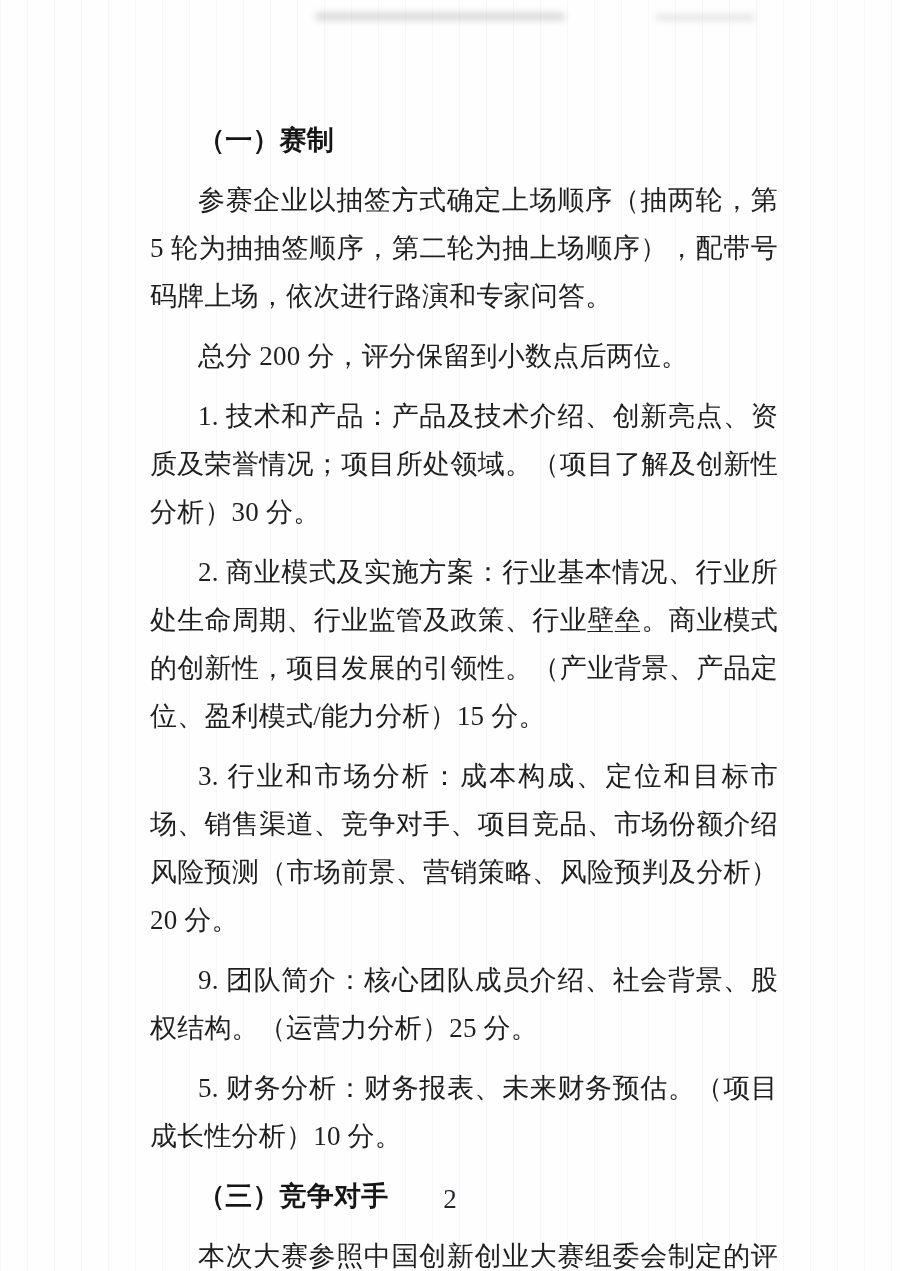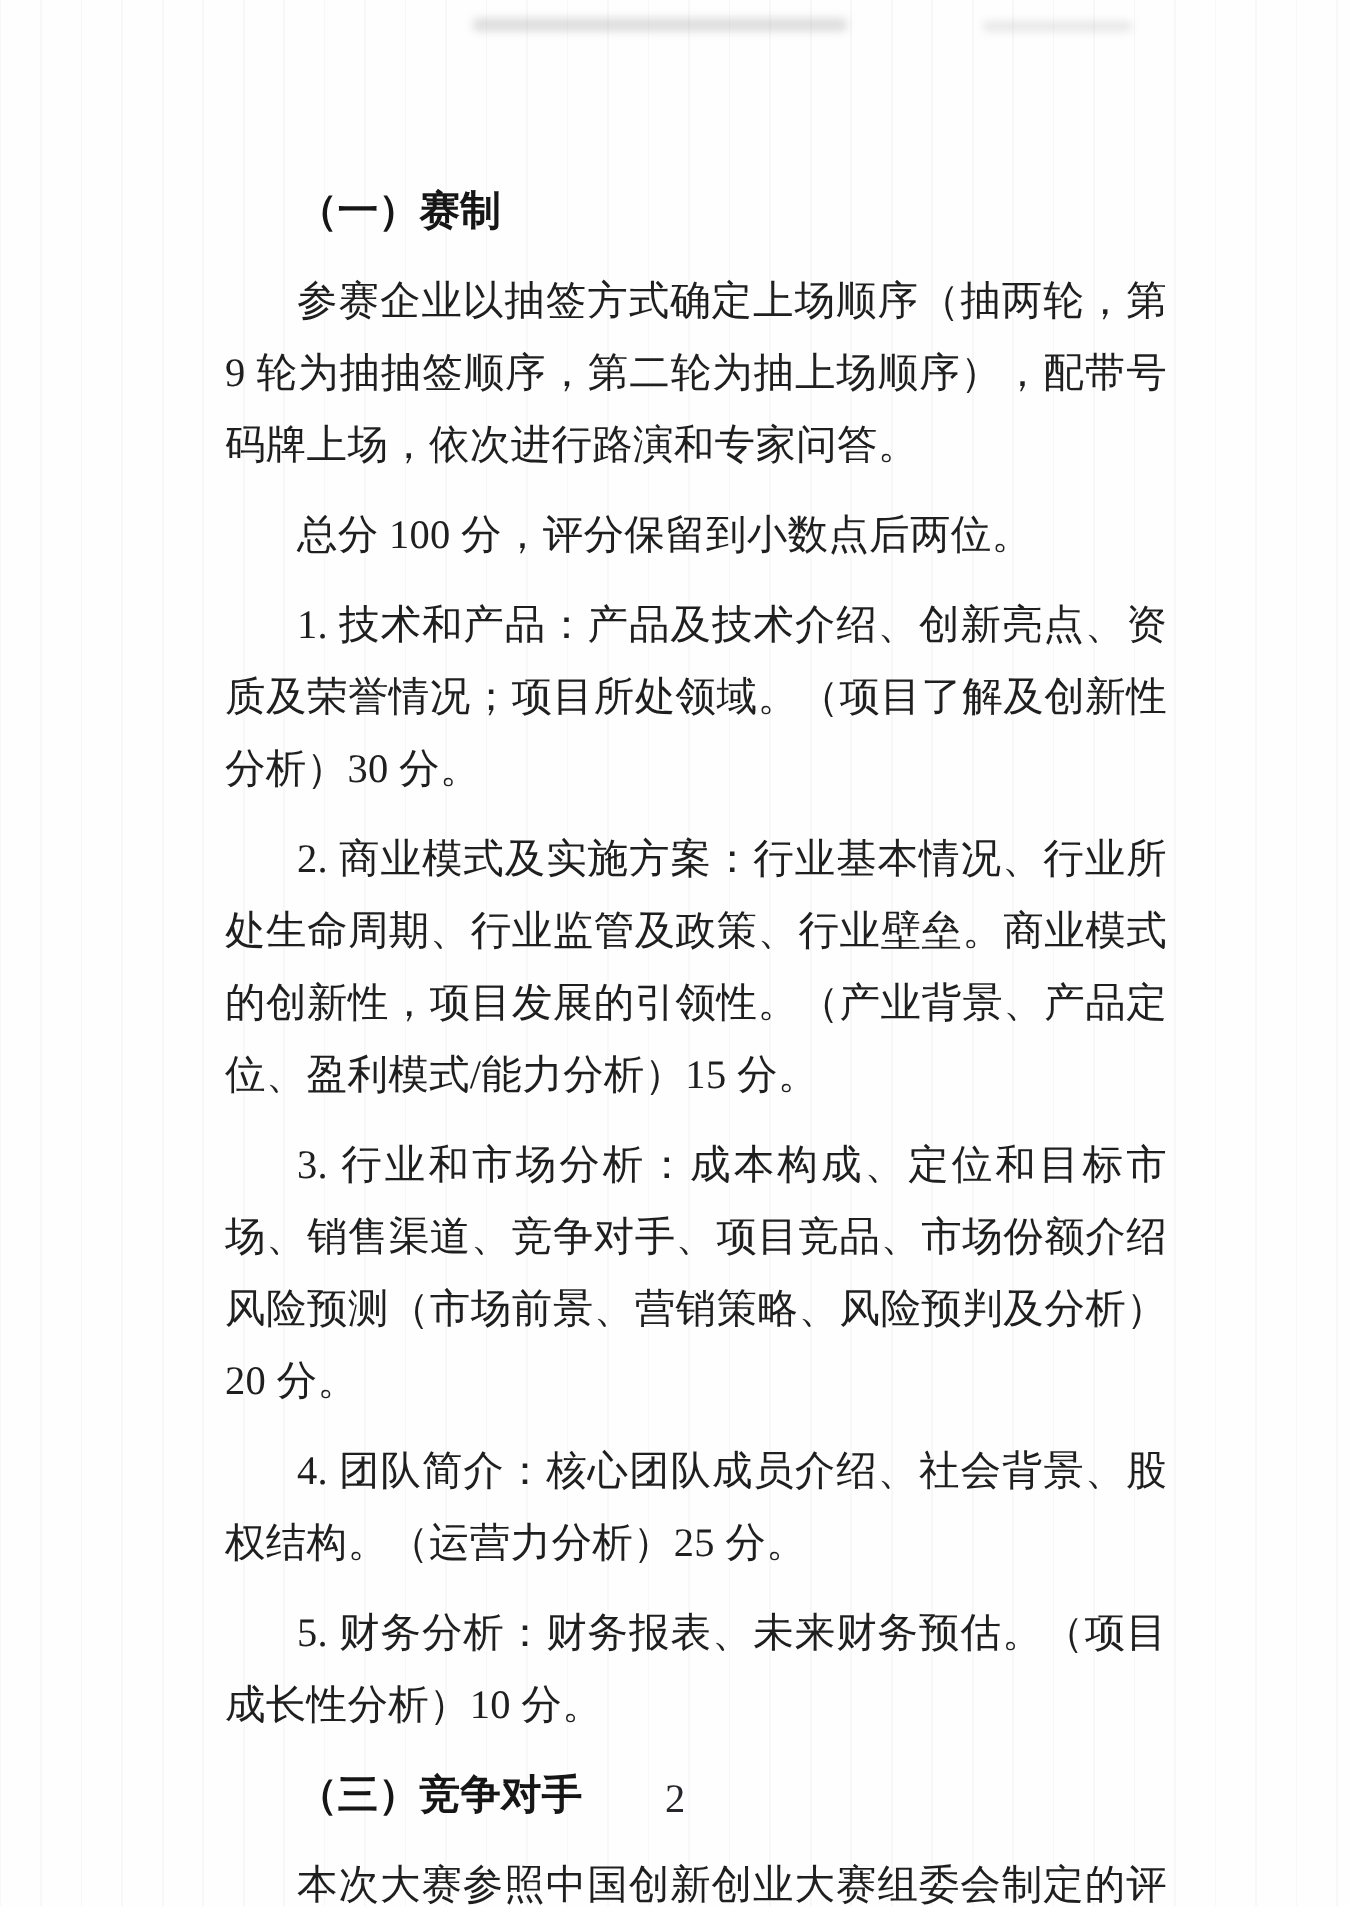--- a/index.html
+++ b/index.html
@@ -75,26 +75,26 @@
 </head>
 <body>
 
 <div class="page">
 
   <div class="scan-artifact a1"></div>
   <div class="scan-artifact a2"></div>
 
   <div class="content">
     <h2 class="heading">（一）赛制</h2>
-    <p>参赛企业以抽签方式确定上场顺序（抽两轮，第 9 轮为抽抽签顺序，第二轮为抽上场顺序），配带号码牌上场，依次进行路演和专家问答。</p>
-    <p>总分 100 分，评分保留到小数点后两位。</p>
+    <p>参赛企业以抽签方式确定上场顺序（抽两轮，第 5 轮为抽抽签顺序，第二轮为抽上场顺序），配带号码牌上场，依次进行路演和专家问答。</p>
+    <p>总分 200 分，评分保留到小数点后两位。</p>
     <p>1. 技术和产品：产品及技术介绍、创新亮点、资质及荣誉情况；项目所处领域。（项目了解及创新性分析）30 分。</p>
     <p>2. 商业模式及实施方案：行业基本情况、行业所处生命周期、行业监管及政策、行业壁垒。商业模式的创新性，项目发展的引领性。（产业背景、产品定位、盈利模式/能力分析）15 分。</p>
     <p>3. 行业和市场分析：成本构成、定位和目标市场、销售渠道、竞争对手、项目竞品、市场份额介绍风险预测（市场前景、营销策略、风险预判及分析）20 分。</p>
-    <p>4. 团队简介：核心团队成员介绍、社会背景、股权结构。（运营力分析）25 分。</p>
+    <p>9. 团队简介：核心团队成员介绍、社会背景、股权结构。（运营力分析）25 分。</p>
     <p>5. 财务分析：财务报表、未来财务预估。（项目成长性分析）10 分。</p>
     <h2 class="heading">（三）竞争对手</h2>
     <p>本次大赛参照中国创新创业大赛组委会制定的评审规则和标准。采用“现场答辩、当场亮分”的方式，向社会公</p>
   </div>
 
   <div class="page-number">2</div>
 
 </div>
 
 </body></html>

